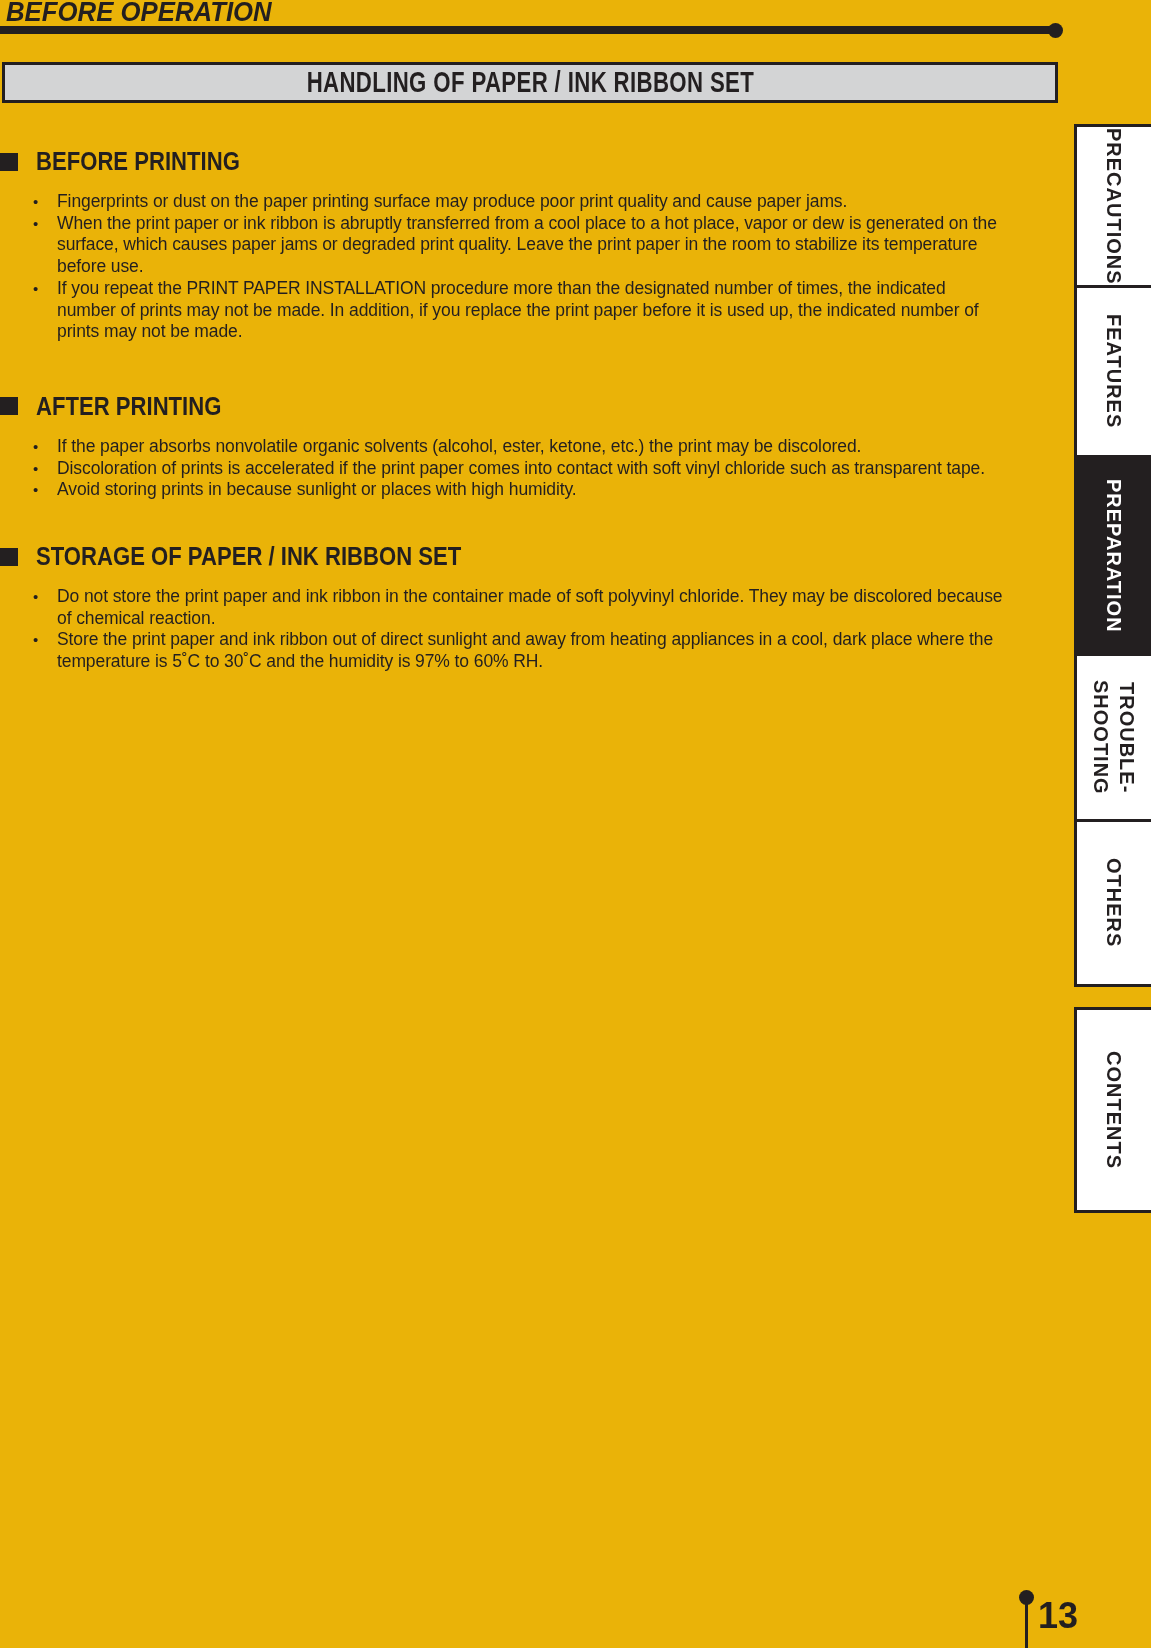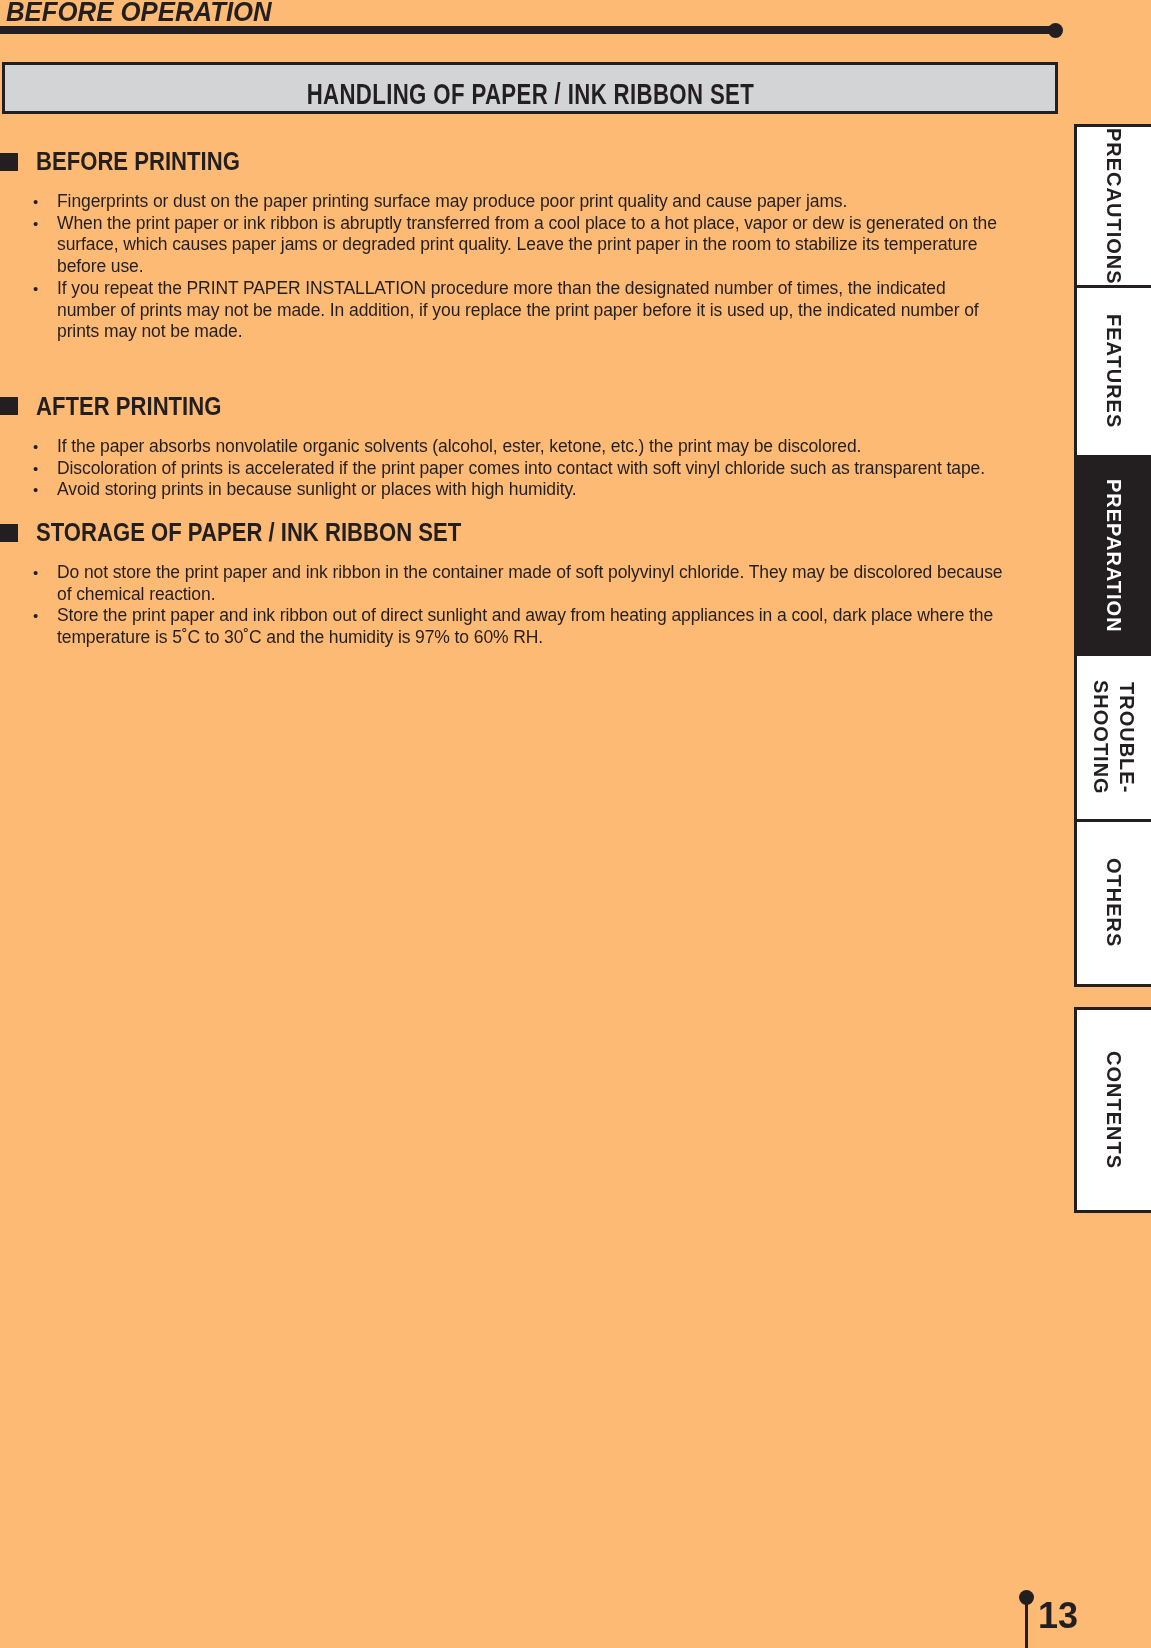--- a/index.html
+++ b/index.html
@@ -1,44 +1,44 @@
 <!DOCTYPE html>
 <html><head>
 <meta charset="utf-8">
 <style>
   html,body{margin:0;padding:0;background:#ffffff;}
   .page{
-    position:relative;width:1151px;height:1648px;background:#fdba74;
+    position:relative;width:1151px;height:1648px;background:#eab308;
     font-family:"Liberation Sans","DejaVu Sans",sans-serif;color:#231f20;overflow:hidden;
   }
   
   .doc-title{
     position:absolute;left:6px;top:-3px;margin:0;
     font-size:28px;line-height:30px;font-weight:bold;font-style:italic;
     transform:scaleX(0.92);transform-origin:left center;white-space:nowrap;
   }
   .rule{position:absolute;left:0;top:26px;width:1058px;height:8px;background:#231f20;}
   .rule-ball{position:absolute;left:1048px;top:23px;width:15px;height:15px;border-radius:50%;background:#231f20;}
   
   .title-box{
-    position:absolute;left:2px;top:62px;width:1056px;height:52px;box-sizing:border-box;
+    position:absolute;left:2px;top:62px;width:1056px;height:41px;box-sizing:border-box;
     border:3px solid #231f20;background:#d3d4d5;
-    display:flex;align-items:flex-end;justify-content:center;
+    display:flex;align-items:flex-start;justify-content:center;
   }
   .title-box-text{
     font-size:30px;font-weight:bold;white-space:nowrap;
     display:inline-block;transform:scaleX(0.74);transform-origin:center center;letter-spacing:0.5px;
   }
   
   .content{position:absolute;left:0;top:148px;width:1008px;}
   .sec-h{margin:0;display:flex;align-items:center;gap:18px;font-size:26px;line-height:27px;font-weight:bold;}
   .sec-h .sq{width:18px;height:18px;background:#231f20;flex:none;}
   .sec-h-text{display:inline-block;transform:scaleX(0.85);transform-origin:left center;white-space:nowrap;}
   .sec-h.mt-a{margin-top:50px;}
-  .sec-h.mt-b{margin-top:18px;}
+  .sec-h.mt-b{margin-top:42px;}
   ul.bullets{list-style:none;margin:16px 0 0 0;padding:0 0 0 33px;}
   ul.bullets li{display:flex;font-size:17.5px;line-height:21.7px;letter-spacing:-0.1px;}
   ul.bullets .dot{width:24px;flex:none;font-size:15px;}
   ul.bullets .btext{flex:1;}
   
   .sidebar{position:absolute;left:1074px;top:124px;width:77px;}
   .tab{
     box-sizing:border-box;width:77px;border:3px solid #231f20;border-right:none;
     margin-top:-3px;background:#ffffff;
     display:flex;align-items:center;justify-content:center;cursor:pointer;

